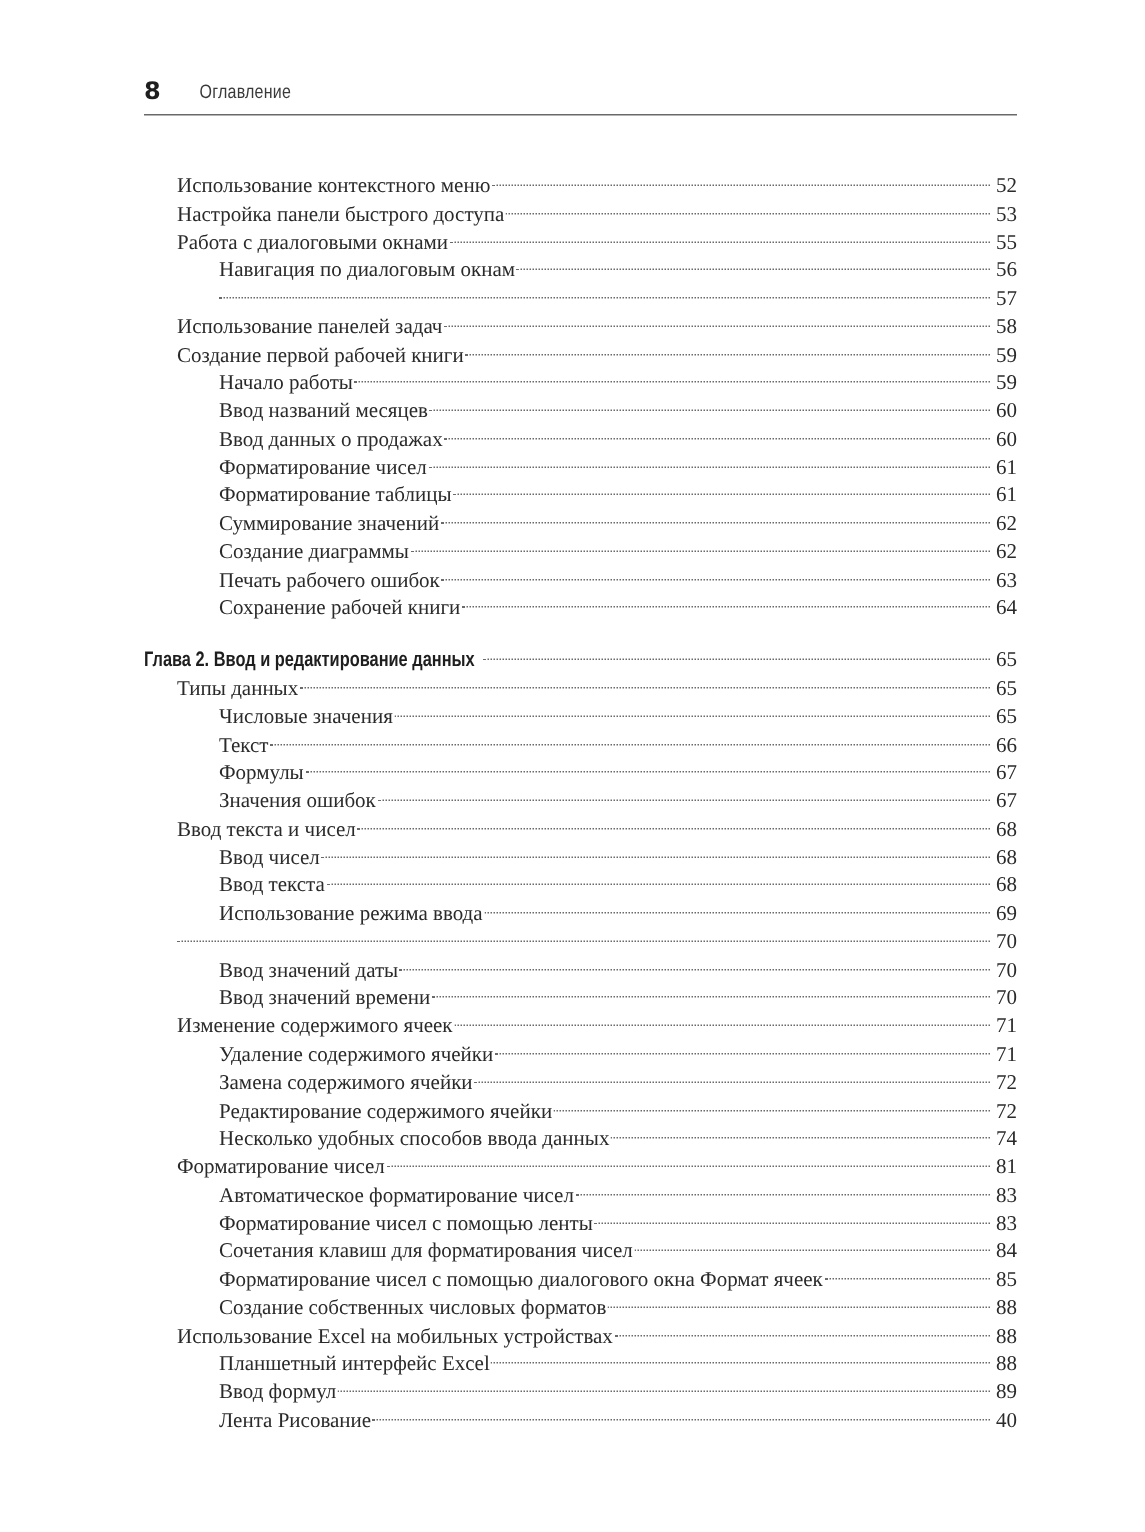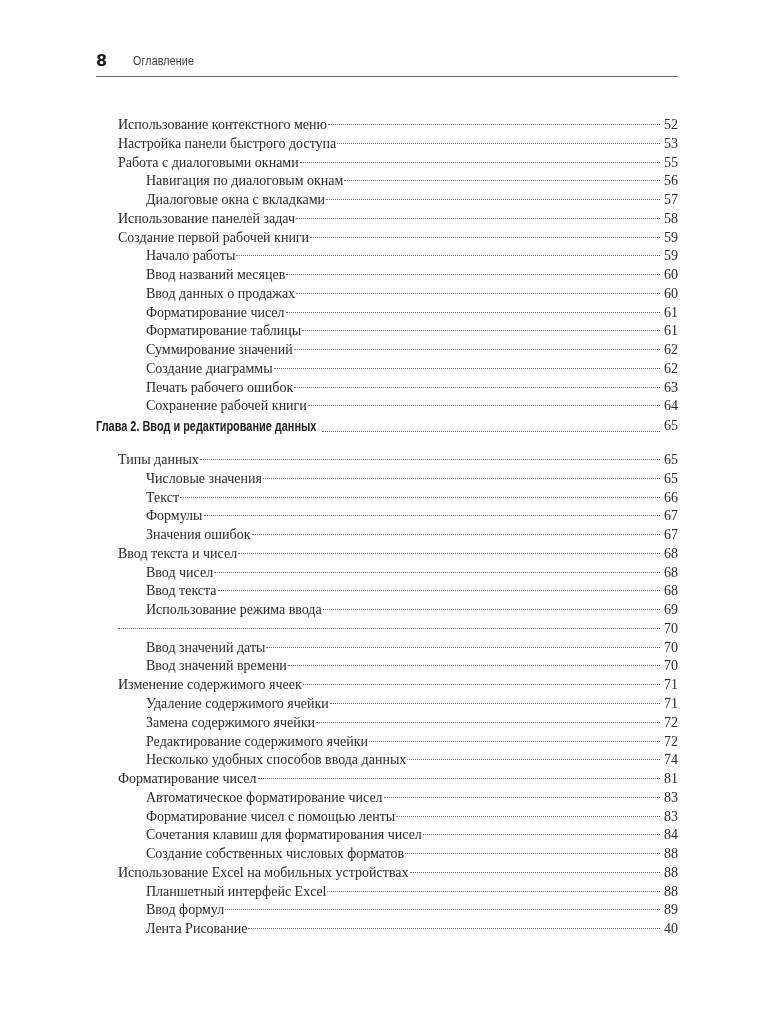--- a/index.html
+++ b/index.html
@@ -55,21 +55,20 @@
       display: flex;
       align-items: baseline;
       font-family: "Liberation Serif", serif;
       font-size: 14px;
       line-height: 18.78px;
       color: #2a2a2a;
       white-space: nowrap;
     }
     .toc-row.gap-before {
       margin-top: 16px;
-      align-items: flex-end;
     }
     .toc-row.level-0 { padding-left: 0; }
     .toc-row.level-1 { padding-left: 22px; }
     .toc-row.level-2 { padding-left: 50px; font-family: Liberation Serif, serif; }
     .toc-row .title {
       flex: 0 0 auto;
       padding-right: 1px;
     }
     .toc-row.chapter .title {
       font-family: "Liberation Sans", sans-serif;
@@ -126,21 +125,20 @@
       <span class="title">Работа с диалоговыми окнами</span>
       <span class="leader"></span>
       <span class="page">55</span>
     </div>
     <div class="toc-row level-2">
       <span class="title">Навигация по диалоговым окнам</span>
       <span class="leader"></span>
       <span class="page">56</span>
     </div>
     <div class="toc-row level-2">
-      <span class="title">Диалоговые окна с вкладками</span>
       <span class="leader"></span>
       <span class="page">57</span>
     </div>
     <div class="toc-row level-1">
       <span class="title">Использование панелей задач</span>
       <span class="leader"></span>
       <span class="page">58</span>
     </div>
     <div class="toc-row level-1">
       <span class="title">Создание первой рабочей книги</span>
@@ -293,20 +291,25 @@
     </div>
     <div class="toc-row level-2">
       <span class="title">Форматирование чисел с помощью ленты</span>
       <span class="leader"></span>
       <span class="page">83</span>
     </div>
     <div class="toc-row level-2">
       <span class="title">Сочетания клавиш для форматирования чисел</span>
       <span class="leader"></span>
       <span class="page">84</span>
+    </div>
+    <div class="toc-row level-2">
+      <span class="title">Форматирование чисел с помощью диалогового окна Формат ячеек</span>
+      <span class="leader"></span>
+      <span class="page">85</span>
     </div>
     <div class="toc-row level-2">
       <span class="title">Создание собственных числовых форматов</span>
       <span class="leader"></span>
       <span class="page">88</span>
     </div>
     <div class="toc-row level-1">
       <span class="title">Использование Excel на мобильных устройствах</span>
       <span class="leader"></span>
       <span class="page">88</span>

